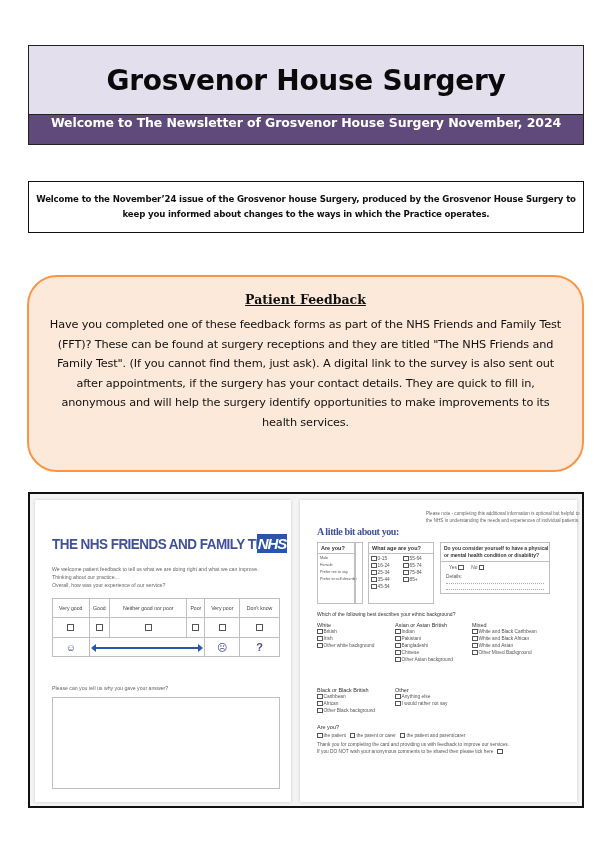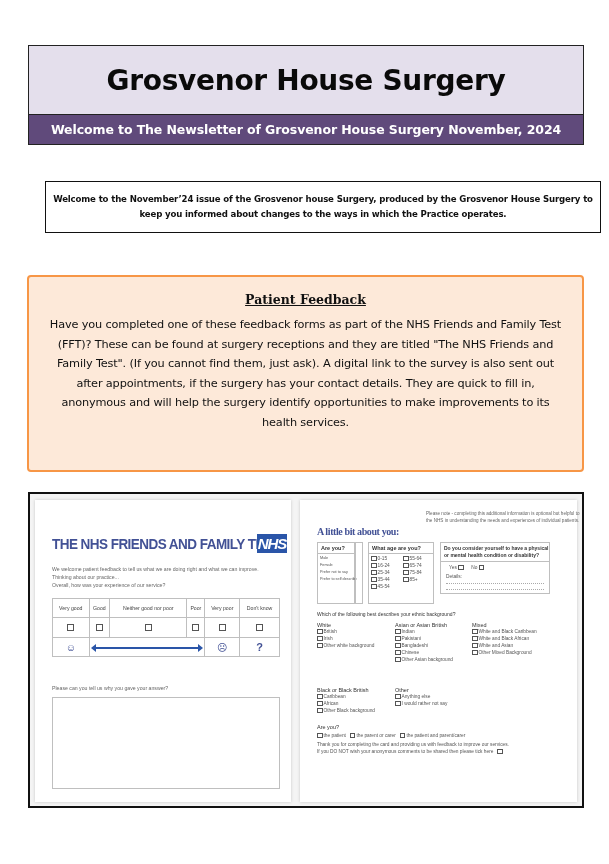--- a/index.html
+++ b/index.html
@@ -1,29 +1,29 @@
 <!DOCTYPE html>
 <html><head>
 <meta charset="utf-8">
 <style>
   html, body { margin:0; padding:0; }
   body { width:609px; height:864px; background:#ffffff; position:relative; font-family:"Liberation Sans", sans-serif; overflow:hidden; }
 
   
   .masthead { position:absolute; left:28px; top:45px; width:556px; height:70px; background:#e4dfec; border:1.5px solid #222; box-sizing:border-box; display:flex; align-items:center; justify-content:center; }
   .masthead h1 { margin:0; font-family:"DejaVu Sans", sans-serif; font-weight:bold; font-size:28px; color:#0a0a0a; letter-spacing:-0.3px; }
-  .subbar { position:absolute; left:28px; top:115px; width:556px; height:30px; background:#604a7b; border:1.5px solid #222; border-top:none; box-sizing:border-box; display:flex; align-items:center; justify-content:center; }
+  .subbar { position:absolute; left:28px; top:115px; width:556px; height:30px; background:#604a7b; border:1.5px solid #222; border-top:none; box-sizing:border-box; display:flex; justify-content:center; }
   .subbar span { color:#ffffff; font-family:"DejaVu Sans", sans-serif; font-weight:bold; font-size:12.5px; letter-spacing:-0.1px; }
 
   
-  .intro { position:absolute; left:28px; top:181px; width:556px; height:52px; border:1.5px solid #111; box-sizing:border-box; display:flex; align-items:center; justify-content:center; text-align:center; padding:0 6px;margin-left:17px; }
+  .intro { position:absolute; left:28px; top:181px; width:556px; height:52px; border:1.5px solid #111; box-sizing:border-box; display:flex; align-items:center; justify-content:center; text-align:center; padding:0 6px; }
   .intro p { margin:0; font-family:"DejaVu Sans", sans-serif; font-weight:bold; font-size:8.6px; line-height:15px; color:#111; letter-spacing:-0.15px; }
 
   
-  .feedback { position:absolute; left:27px; top:275px; width:557px; height:197px; background:#fde9d9; border:2px solid #f79646; border-radius:4px; box-sizing:border-box; text-align:center; padding-top:15px; }
+  .feedback { position:absolute; left:27px; top:275px; width:557px; height:197px; background:#fde9d9; border:2px solid #f79646; border-radius:30px; box-sizing:border-box; text-align:center; padding-top:15px; }
   .feedback h2 { margin:0 0 8px 0; font-family:"DejaVu Serif", serif; font-weight:bold; font-size:12.5px; text-decoration:underline; color:#111; }
   .feedback p { margin:0 auto; width:520px; font-family:"DejaVu Sans", sans-serif; font-size:11.3px; line-height:19.5px; color:#111; letter-spacing:-0.15px; }
 
   
   .imgframe { position:absolute; left:28px; top:492px; width:556px; height:316px; border:2.5px solid #111; box-sizing:border-box; background:#f4f4f4; overflow:hidden; }
   .card { position:absolute; background:#ffffff; box-shadow:0 0 3px rgba(0,0,0,0.18); }
   .card.left { left:5px; top:6px; width:256px; height:302px; }
   .card.right { left:270px; top:6px; width:277px; height:302px; }
 
   .fft-title { position:absolute; left:17px; top:35px; font-family:"Liberation Sans", sans-serif; font-weight:bold; font-size:15px; color:#425195; letter-spacing:-0.6px; transform:scaleX(0.9); transform-origin:left; white-space:nowrap; }

